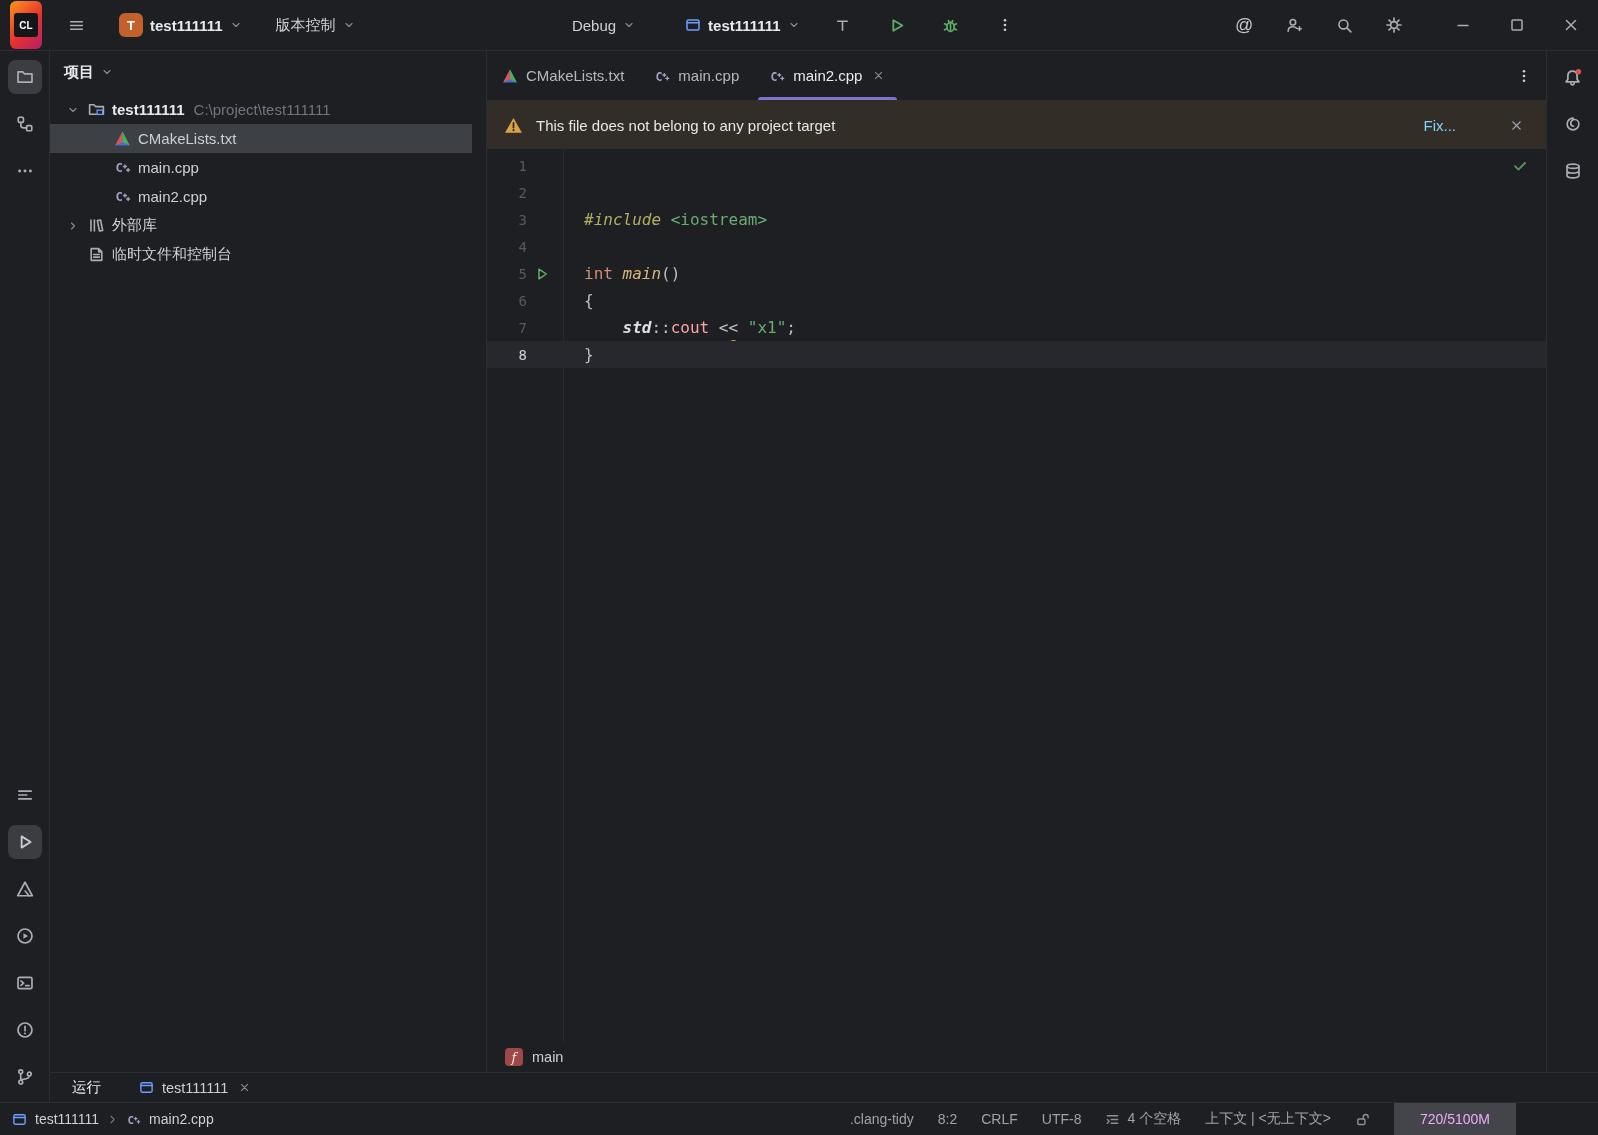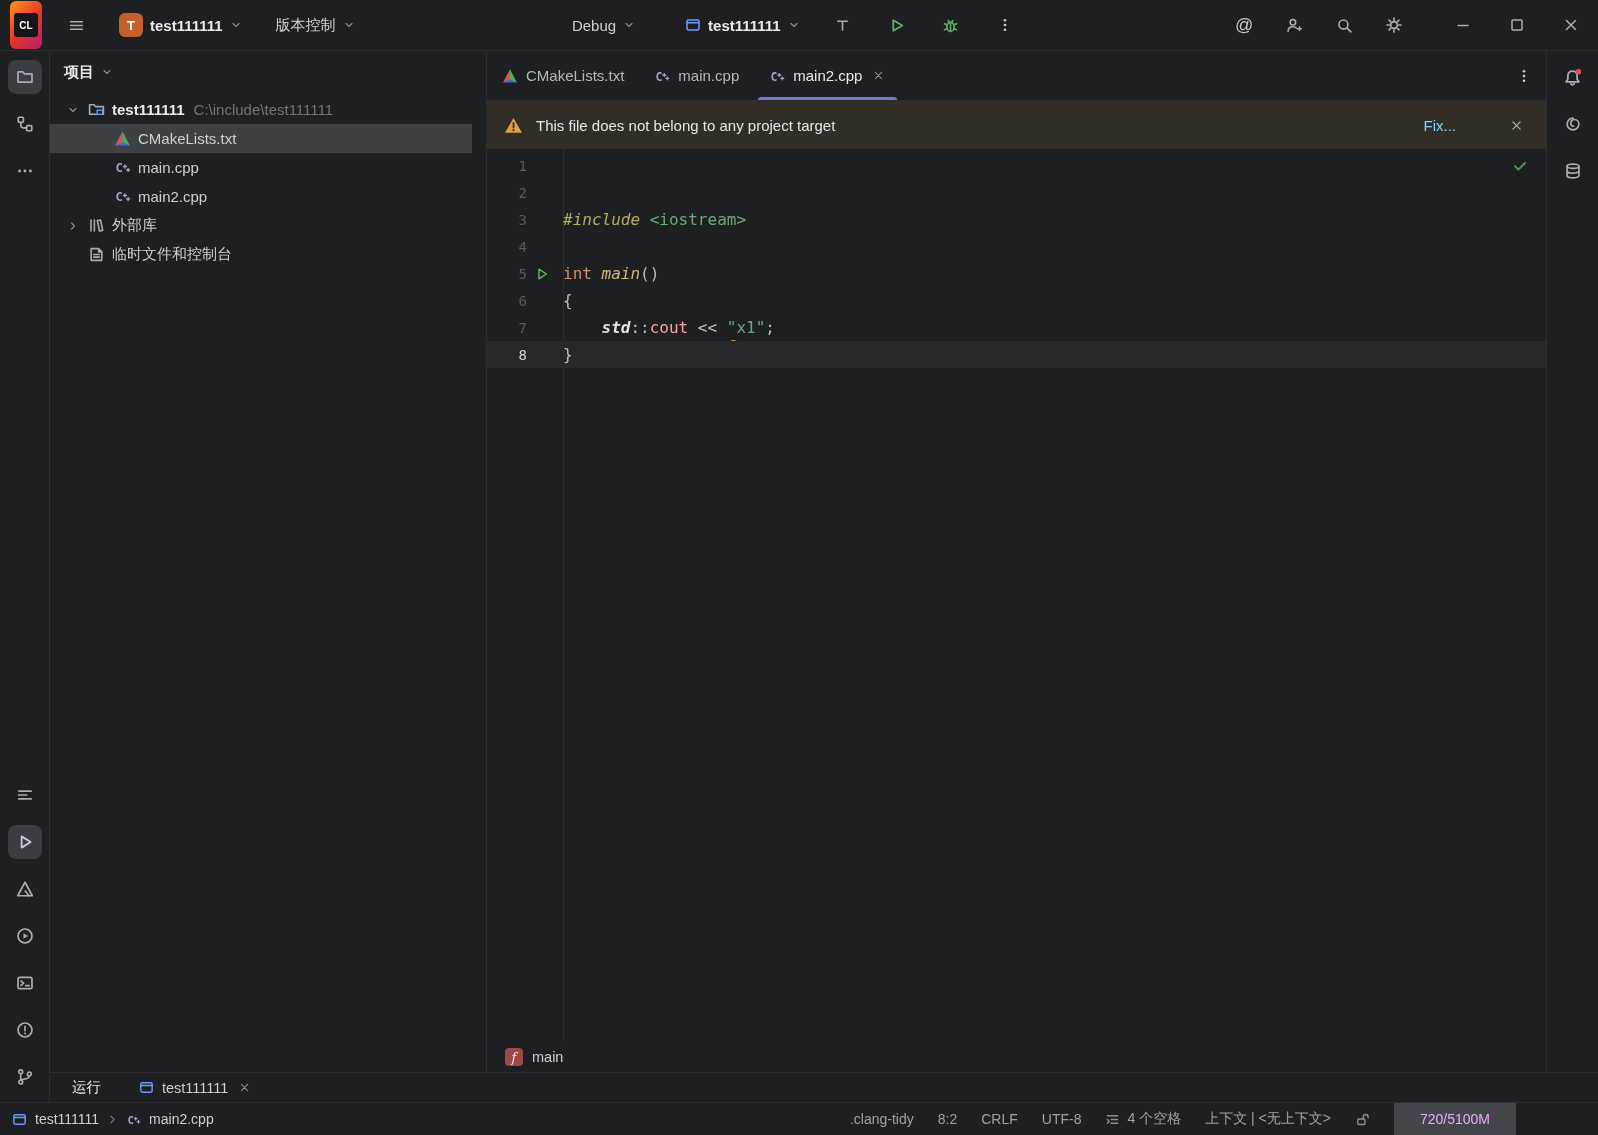--- a/index.html
+++ b/index.html
@@ -75,21 +75,21 @@
   .banner-close { display:grid; place-items:center; width:26px; height:26px; margin-left:26px; }
 
   .editor { flex:1; position:relative; font-family:"DejaVu Sans Mono","Liberation Mono",monospace; font-size:16px; overflow:hidden; padding-top:3px; }
   .gutter-sep { position:absolute; left:76px; top:0; bottom:0; width:1px; background:#2a2c30; }
   .code-row { position:relative; display:flex; height:27px; align-items:center; white-space:pre; }
   .code-row.current { background:#26282e; }
   .gutter { flex:0 0 76px; display:flex; align-items:center; height:100%; }
   .g-num { width:40px; text-align:right; color:#555b63; font-size:14px; }
   .current .g-num { color:#d2d6dd; }
   .g-icon { width:30px; display:flex; justify-content:center; align-items:center; }
-  .code-text { padding-left:0; color:#bcbec4; }
+  .code-text { padding-left:21px; color:#bcbec4; }
   .t-dir { color:#b3ae60; font-style:italic; }
   .t-inc { color:#6aab73; }
   .t-kw  { color:#cf8e6d; }
   .t-fn  { color:#d5b778; font-style:italic; }
   .t-ns  { color:#dfe1e5; font-style:italic;font-weight:bold; }
   .t-var { color:#fca5a5; }
   .t-str { color:#6aab73; }
   .t-plain { color:#bcbec4; }
   .bulb { position:absolute; left:85px; top:5px; }
   .inspect-ok { position:absolute; top:9px; right:18px; }
@@ -322,21 +322,21 @@
                     <path class="sg-dim" d="M4 6l4 4 4-4"></path>
                   </svg>
               </span>
               <span class="tw slot-icon">
                 <svg width="17" height="17" viewBox="0 0 16 16">
                     <path class="sg" d="M1.5 3.5h4.2l1.4 1.8h7.4v7.2H1.5z"></path>
                     <rect x="8.6" y="8.6" width="5.2" height="4" fill="#1e1f22" stroke="#6c9dff" stroke-width="1.2"></rect>
                   </svg>
               </span>
               <span class="tree-label strong">test111111</span>
-              <span class="tree-path">C:\include\test111111</span>
+              <span class="tree-path">C:\project\test111111</span>
             </div>
 
 
             <div class="tree-row pad-1 selected">
               <span class="tw slot-chevron"></span>
               <span class="tw slot-icon">
                 <svg width="17" height="17" viewBox="0 0 16 16">
                   <polygon points="8,1.5 14.8,14.6 1.2,14.6" fill="#3f6fd8"></polygon>
                   <polygon points="8,1.5 1.2,14.6 8,11.2" fill="#e05252"></polygon>
                   <polygon points="8,1.5 14.8,14.6 8,11.2" fill="#4caf50"></polygon>

